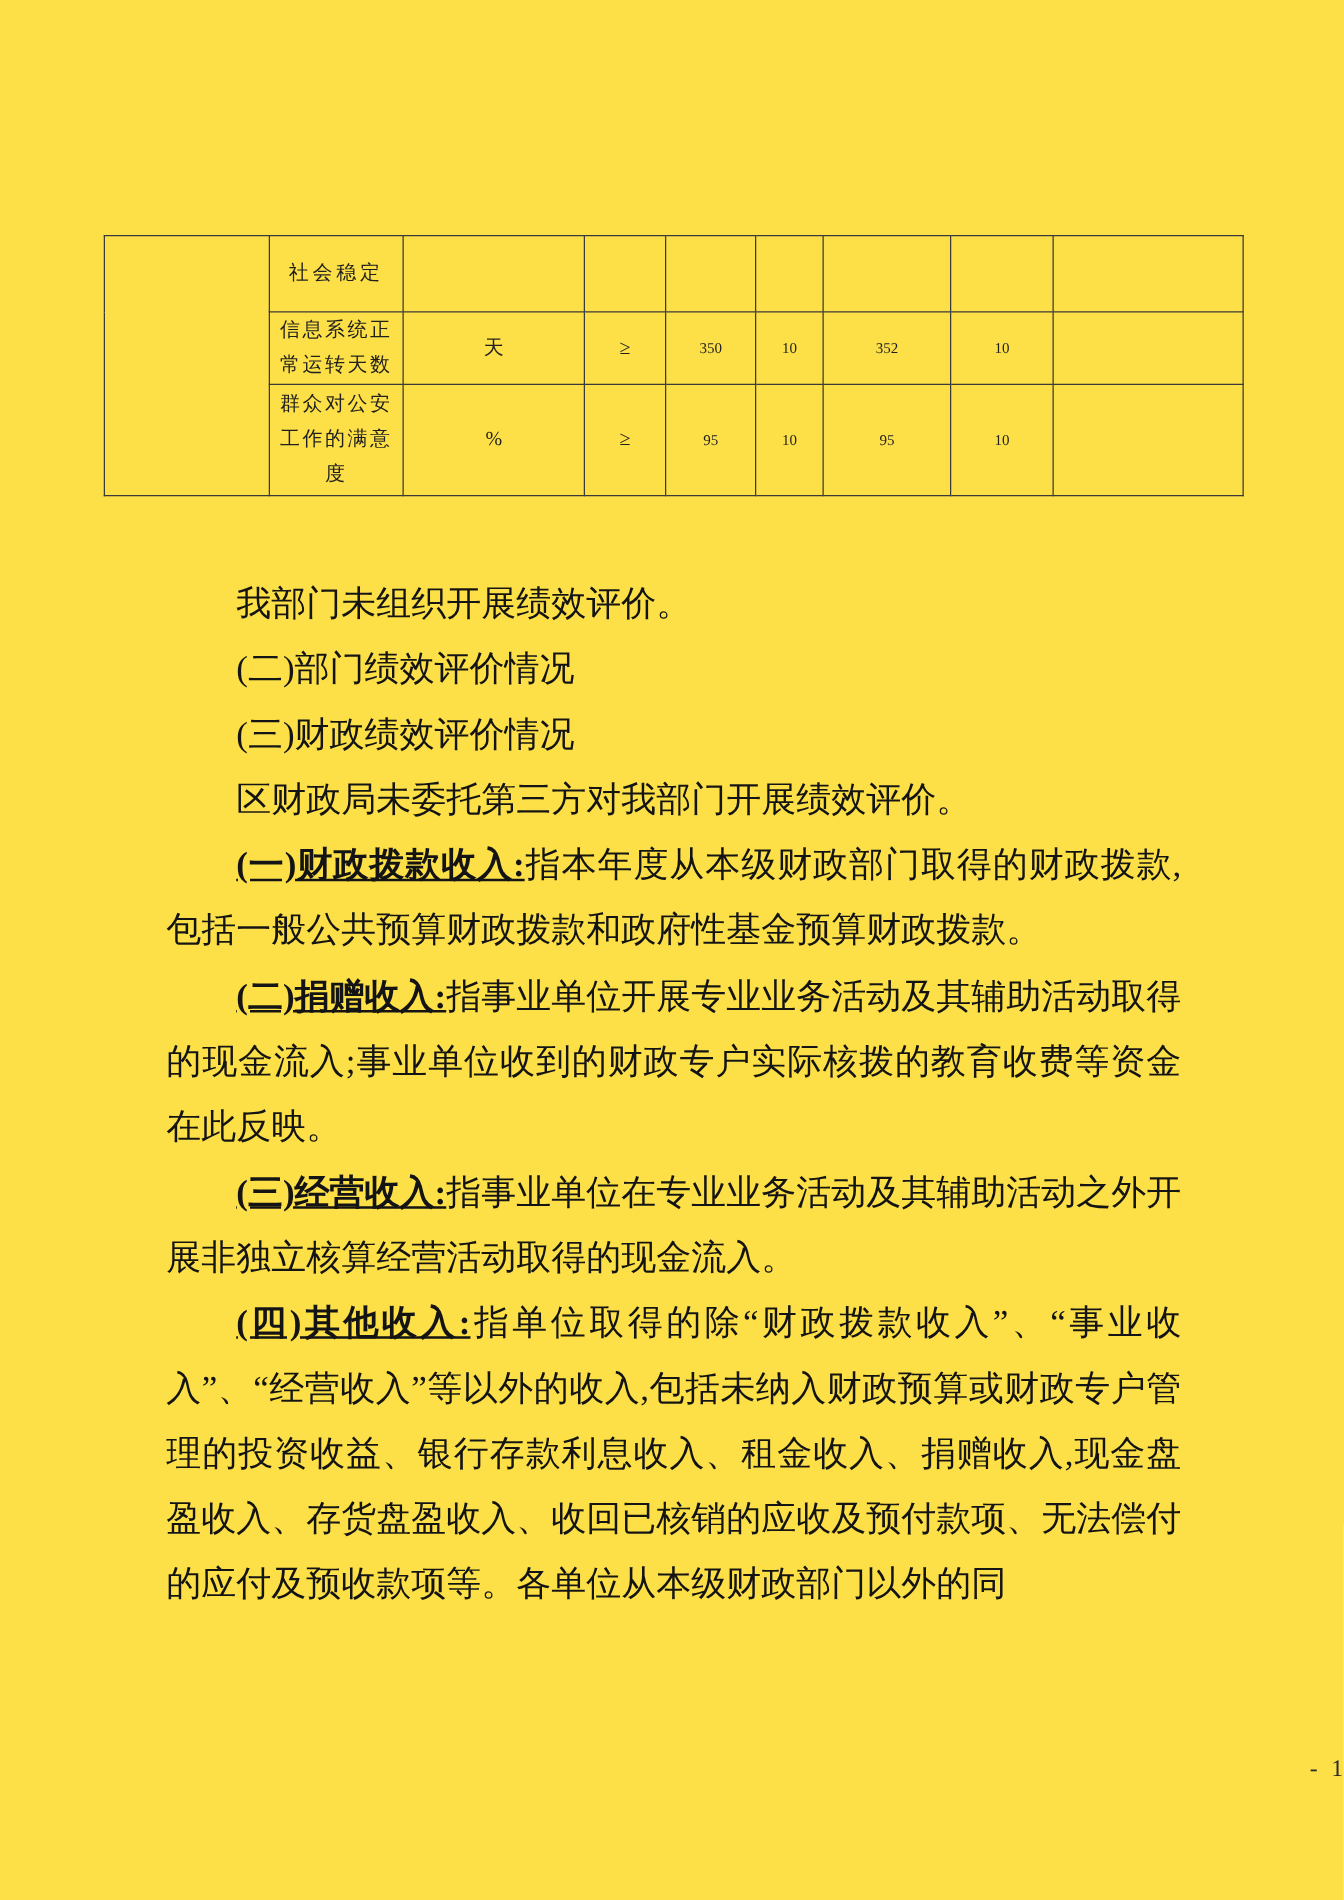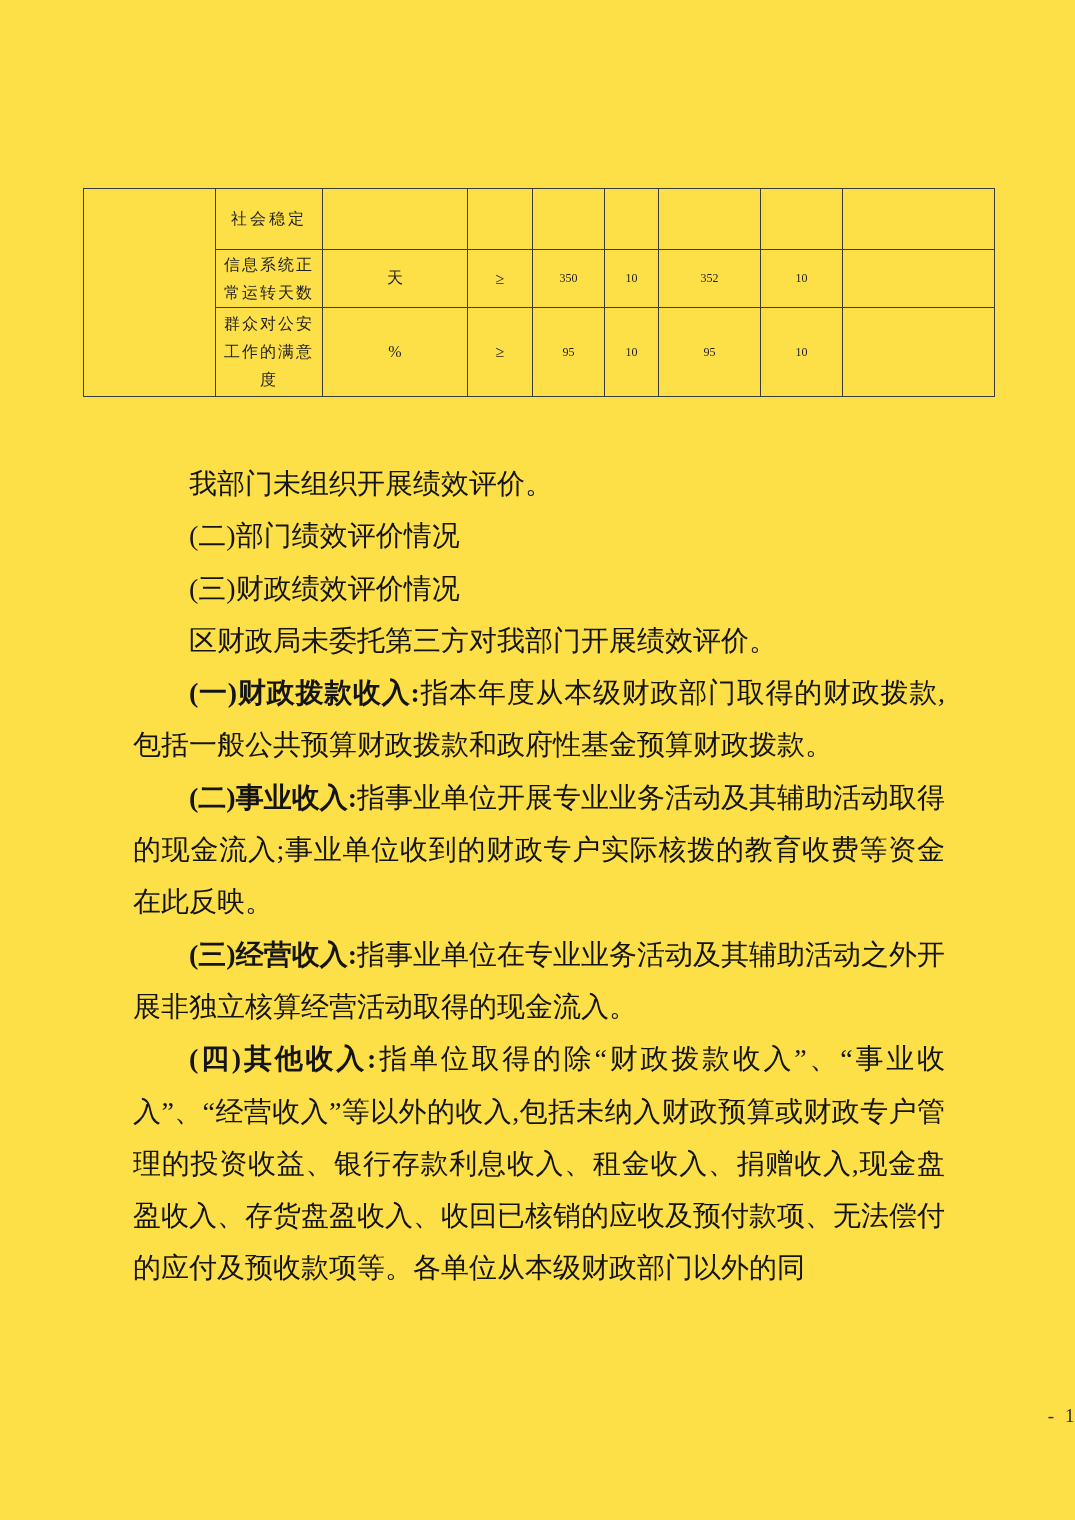--- a/index.html
+++ b/index.html
@@ -62,21 +62,21 @@
   .bodytext p {
     margin: 0;
     text-indent: 2em;
   }
   .hei {
     font-family: "Liberation Sans", "DejaVu Sans", sans-serif;
     font-weight: bold;
     text-align: left;
     letter-spacing: 1px;
   }
-  .lead { font-weight: bold; }
+  .lead { font-weight: bold; text-decoration: underline; }
 
   
   .pageno {
     position: absolute;
     left: 0;
     top: 1405px;
     width: 100%;
     text-align: right;
     font-size: 19px;
     letter-spacing: 3px;
@@ -134,20 +134,20 @@
     </tr>
   </tbody>
     </table>
 
   <div class="bodytext">
     <p>我部门未组织开展绩效评价。</p>
     <p>(二)部门绩效评价情况</p>
     <p>(三)财政绩效评价情况</p>
     <p>区财政局未委托第三方对我部门开展绩效评价。</p>
     <p><span class="lead">(一)财政拨款收入:</span><span>指本年度从本级财政部门取得的财政拨款,包括一般公共预算财政拨款和政府性基金预算财政拨款。</span></p>
-    <p><span class="lead">(二)事业收入:</span><span>指事业单位开展专业业务活动及其辅助活动取得的现金流入;事业单位收到的财政专户实际核拨的教育收费等资金在此反映。</span></p>
+    <p><span class="lead">(二)捐赠收入:</span><span>指事业单位开展专业业务活动及其辅助活动取得的现金流入;事业单位收到的财政专户实际核拨的教育收费等资金在此反映。</span></p>
     <p><span class="lead">(三)经营收入:</span><span>指事业单位在专业业务活动及其辅助活动之外开展非独立核算经营活动取得的现金流入。</span></p>
     <p><span class="lead">(四)其他收入:</span><span>指单位取得的除“财政拨款收入”、“事业收入”、“经营收入”等以外的收入,包括未纳入财政预算或财政专户管理的投资收益、银行存款利息收入、租金收入、捐赠收入,现金盘盈收入、存货盘盈收入、收回已核销的应收及预付款项、无法偿付的应付及预收款项等。各单位从本级财政部门以外的同</span></p>
   </div>
 
   <div class="pageno">- 13 -</div>
 
 </div>
 
 </body></html>

